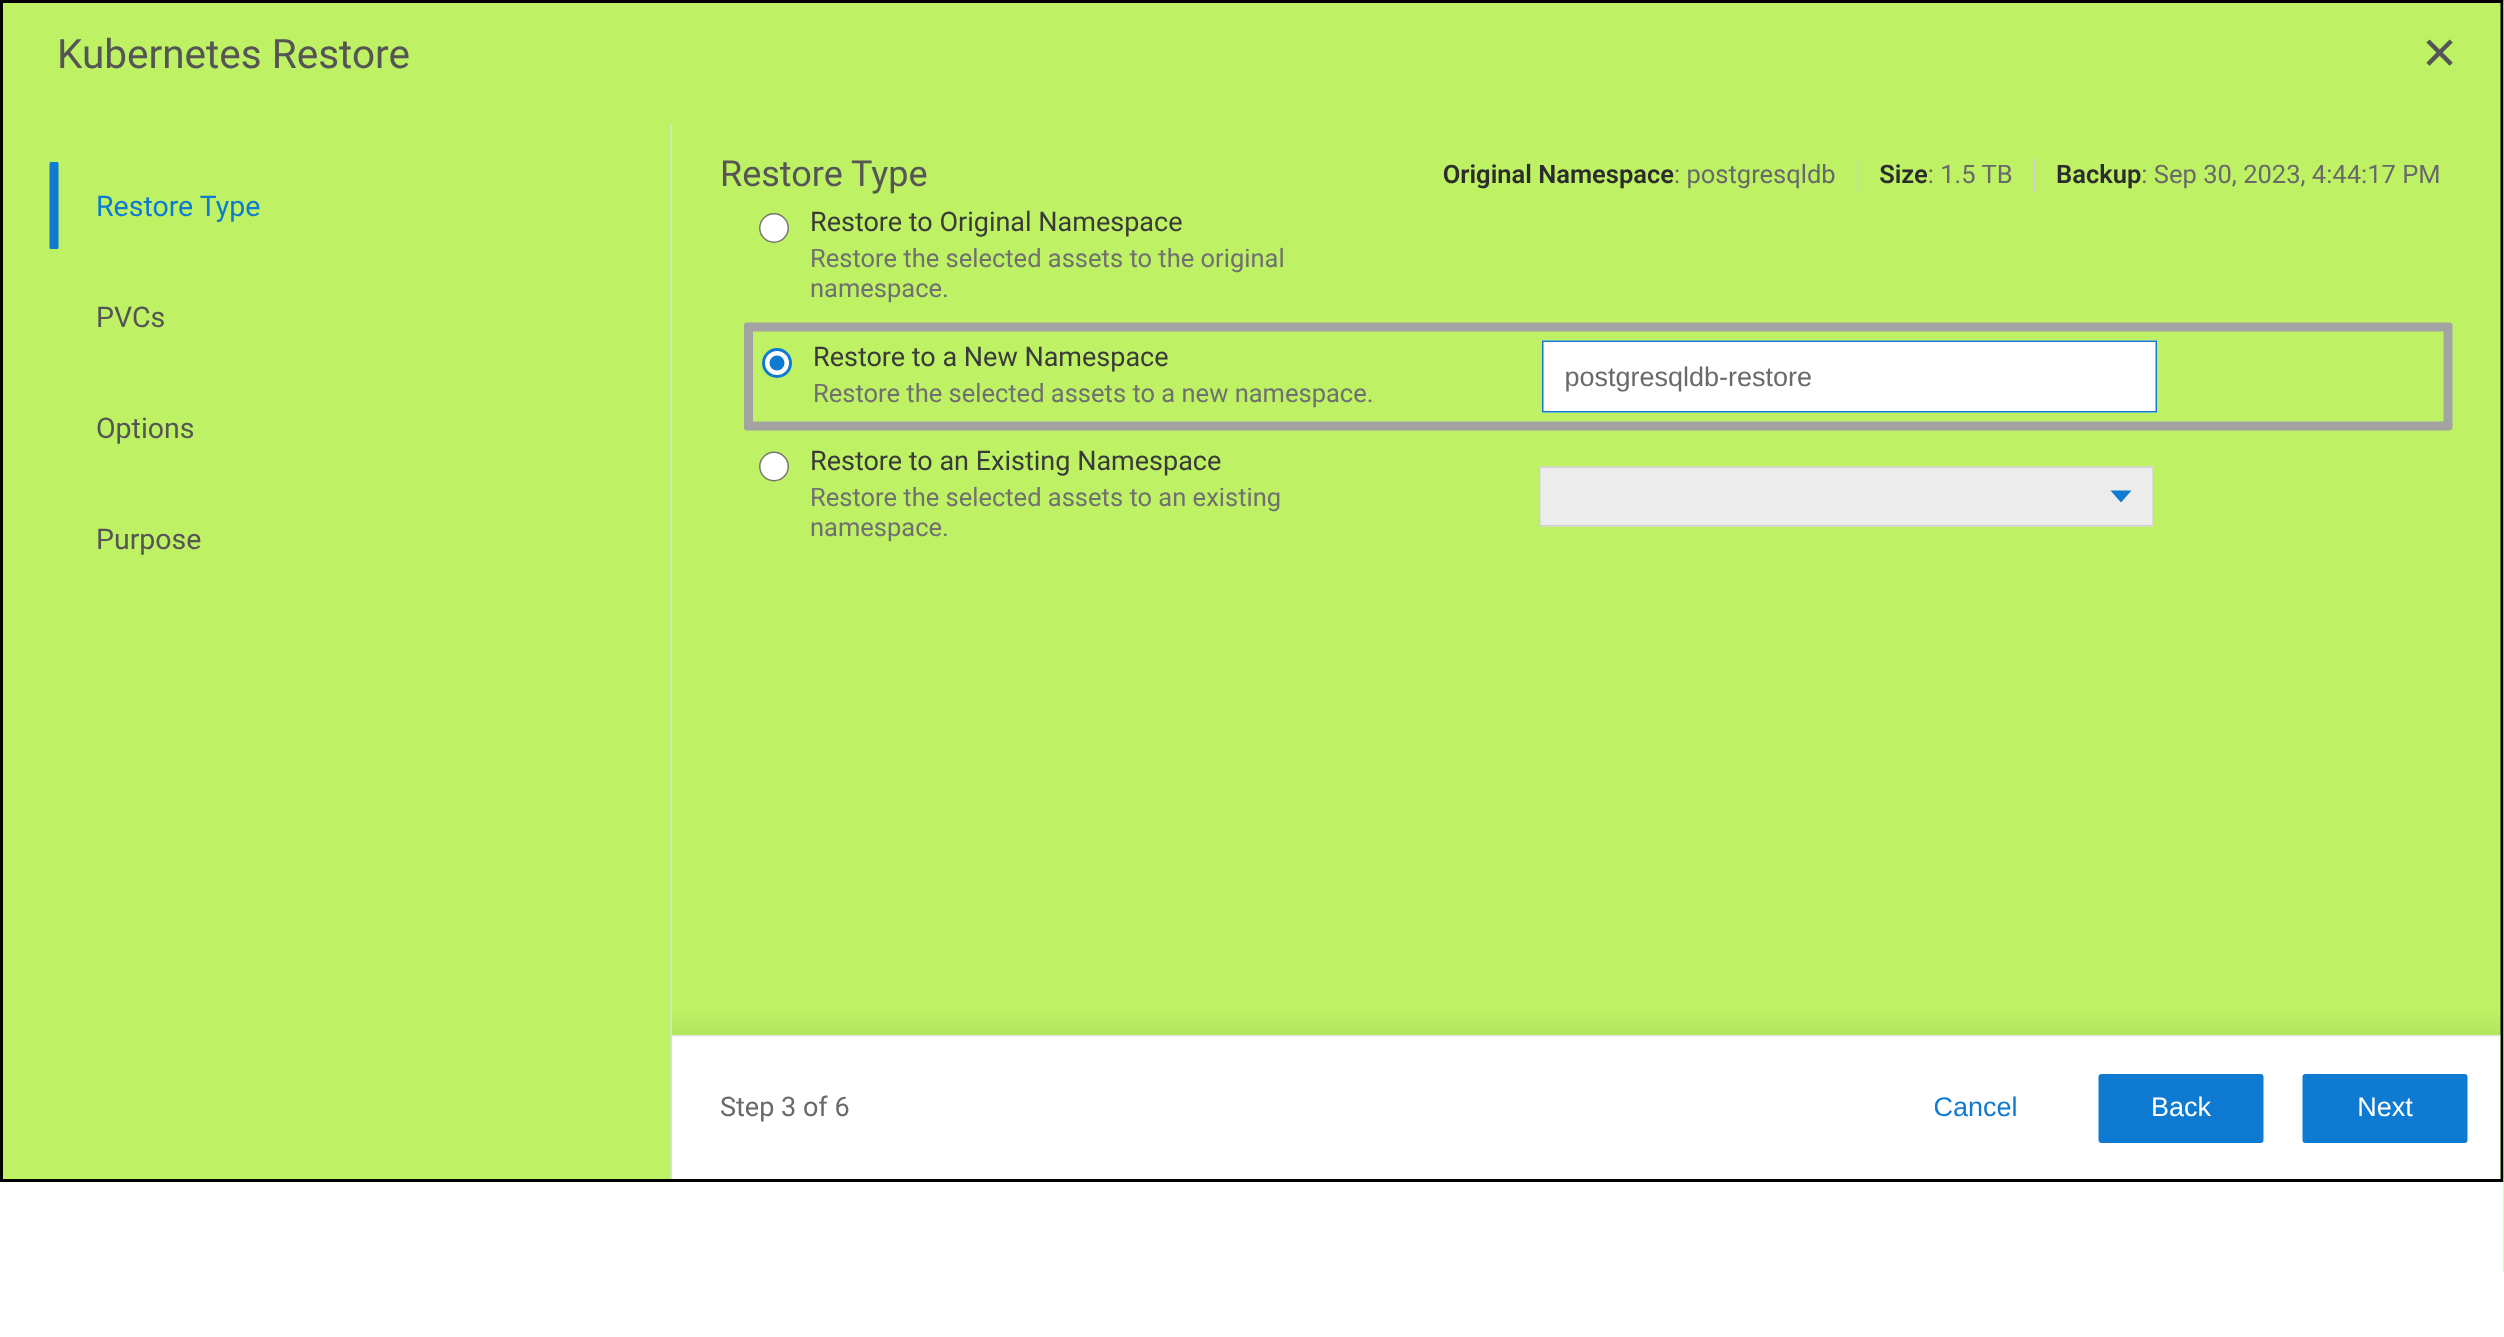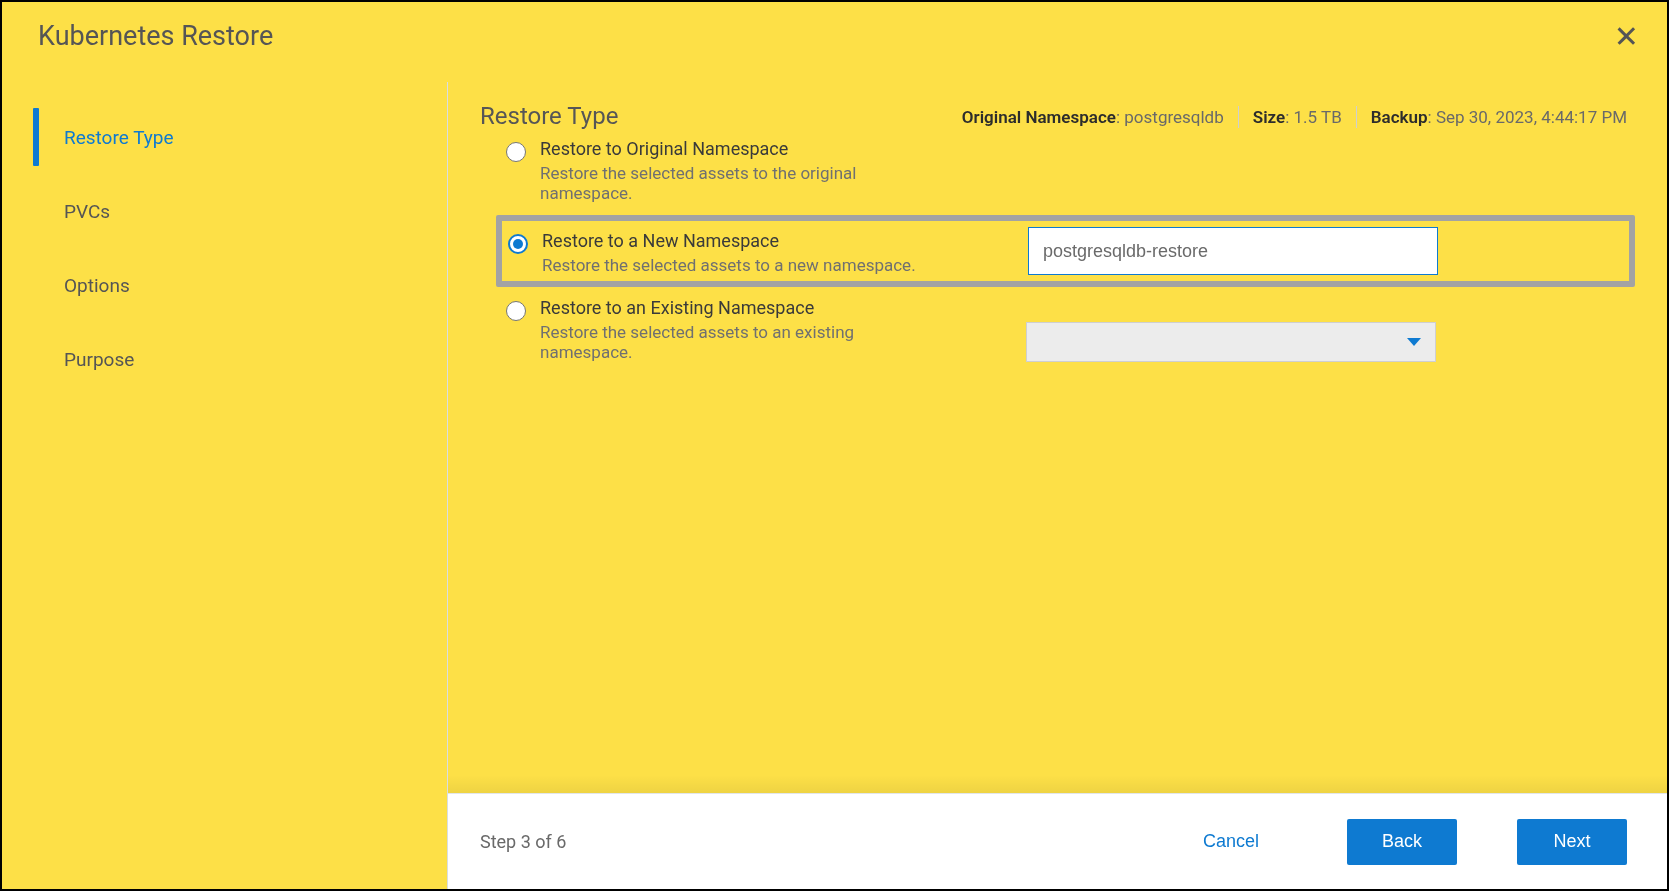--- a/index.html
+++ b/index.html
@@ -5,27 +5,27 @@
   * { box-sizing: border-box; margin: 0; padding: 0; }
   html, body { height: 100%; }
   body {
     font-family: "Segoe UI", Roboto, "Helvetica Neue", Arial, sans-serif;
     background: #ffffff;
     color: #4a4a4a;
     font-size: 16px;
   }
   .dialog {
     width: 1669px;
-    height: 891px;
+    height: 788px;
     position: relative;
     border: 2px solid #000;
     margin: 0;
     padding: 0;
     overflow: hidden;
-    background: #fde047;
+    background: #bef264;
   }
   .dialog-header {
     display: flex;
     align-items: flex-start;
     justify-content: space-between;
     padding: 18px 22px 0 36px;
   }
   .dialog-title {
     font-size: 27px;
     color: #555;
@@ -136,21 +136,21 @@
     font-weight: 700;
     font-size: 14px;
     font-family: ui-rounded, system-ui, sans-serif;
   }
 
   .options {
     padding: 0 32px 0 48px;
   }
   .opt-row {
     display: flex;
-    align-items: flex-end;
+    align-items: center;
     gap: 40px;
     padding: 8px 10px 10px 10px;
   }
   .opt-row.highlight {
     border: 6px solid #a3a3a3;
     border-radius: 2px;
     padding: 4px 6px 6px 6px;
     margin: 2px 0;
   }
   .opt-text {
@@ -221,21 +221,21 @@
 
   .footer {
     position: absolute;
     left: 446px; right: 0; bottom: 0;
     height: 96px;
     border-top: 1px solid #e2e6ea;
     background: #fff;
     display: flex;
     align-items: center;
     justify-content: space-between;
-    padding: 0 40px 0 32px;
+    padding: 0 22px 0 32px;
   }
   .step-counter {
     font-size: 18px;
     color: #696969;
   }
   .footer-actions {
     display: flex;
     align-items: center;
     gap: 26px;
   }
@@ -249,21 +249,20 @@
     text-align: center;
   }
   .btn-link {
     background: transparent;
     color: #0e7ad1;
   }
   .btn-primary {
     background: #0e7ad1;
     color: #fff;
     min-width: 110px;
-    margin-left: 34px;
   }
   .main-shadow {
     position: absolute;
     left: 446px; right: 0; bottom: 96px;
     height: 18px;
     background: linear-gradient(to bottom, rgba(0,0,0,0) 0%, rgba(0,0,0,0.06) 100%);
     pointer-events: none;
   }
 </style>
 </head>

